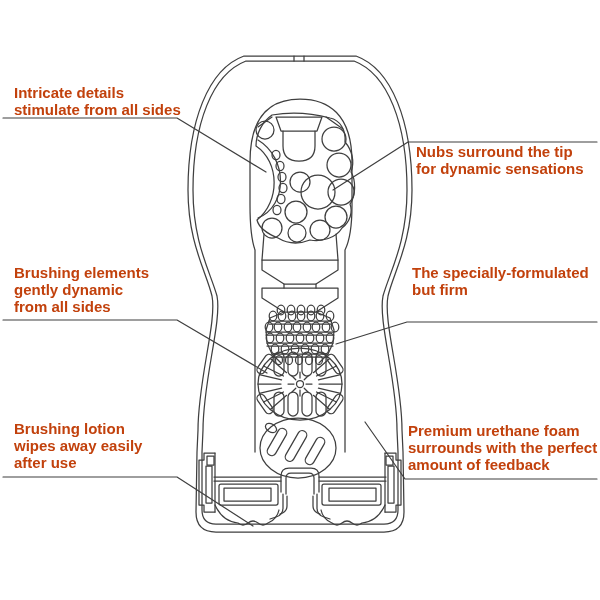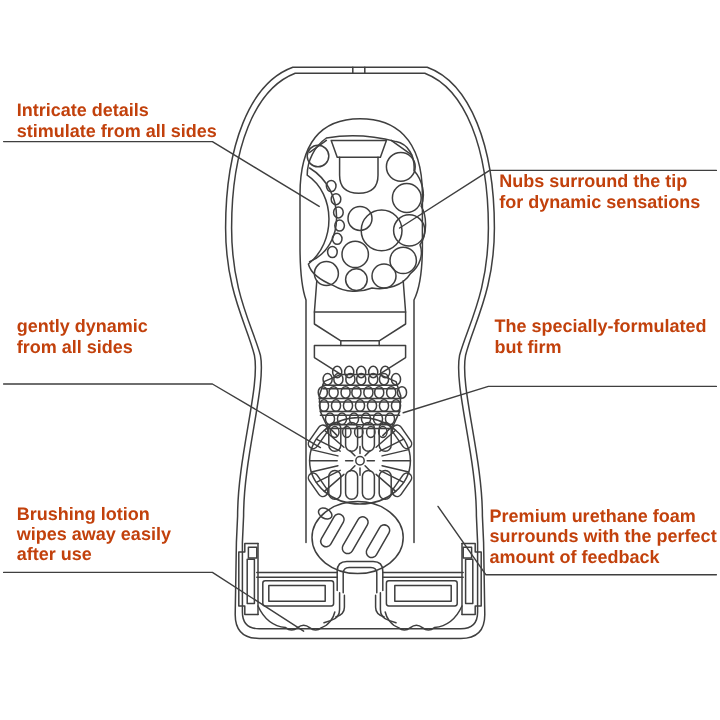--- a/index.html
+++ b/index.html
@@ -255,20 +255,21 @@
   <div>Intricate details</div>
   <div>stimulate from all sides</div>
 </div>
 
 <div class="label right" style="left:416px;top:99px;margin-top:44px;">
   <div>Nubs surround the tip</div>
   <div>for dynamic sensations</div>
 </div>
 
 <div class="label" style="left:14px;top:264px;">
+  <div>Brushing elements</div>
   <div>gently dynamic</div>
   <div>from all sides</div>
 </div>
 
 <div class="label right" style="left:412px;top:264px;">
   <div>The specially-formulated</div>
   <div>but firm</div>
 </div>
 
 <div class="label" style="left:14px;top:420px;">

